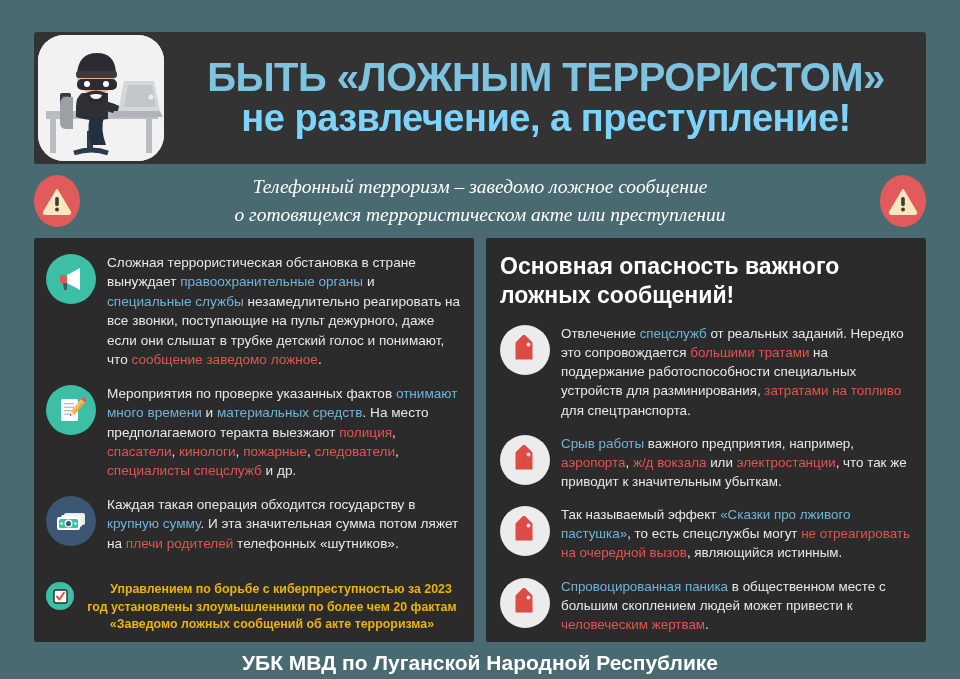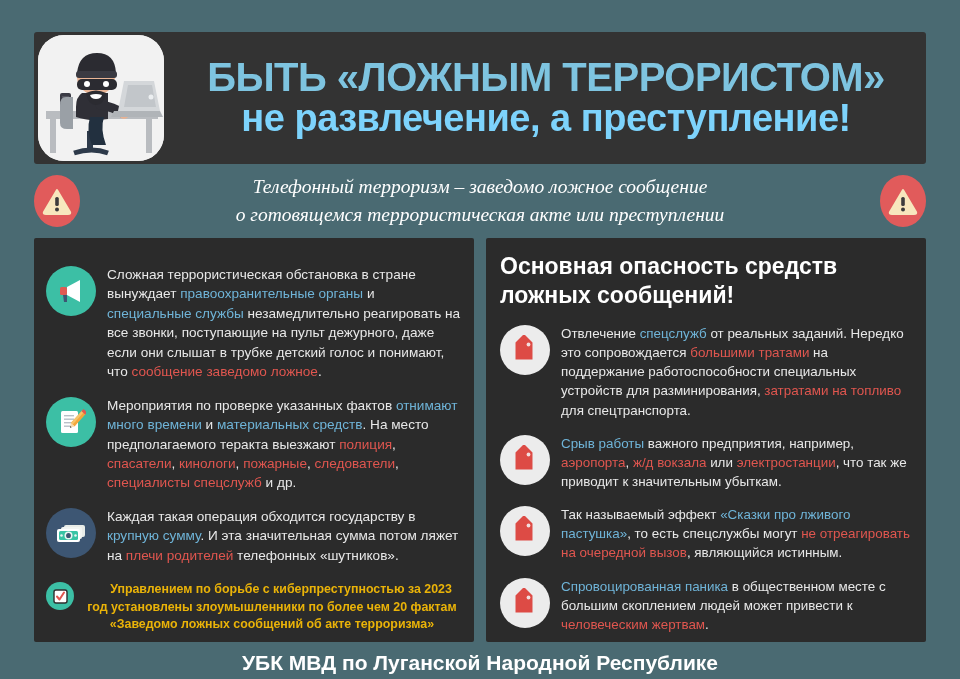--- a/index.html
+++ b/index.html
@@ -99,21 +99,20 @@
     position: relative;
   }
   .col-left  { width: 440px; padding: 14px 12px 8px 12px; }
   .col-right { width: 440px; padding: 14px 14px 8px 14px; }
 
   .item {
     display: flex;
     gap: 11px;
     margin-bottom: 13px;
     align-items: flex-start;
-    margin-top: 12px;
   }
   .icon-circle {
     width: 50px; height: 50px;
     border-radius: 50%;
     flex: 0 0 auto;
     display: flex; align-items: center; justify-content: center;
     margin-top: 2px;
   }
   .ic-teal  { background: #3cbfa5; }
   .ic-blue  { background: #3d5673; }
@@ -228,21 +227,21 @@
   <div class="subtitle-band">
     <div class="warn-circle">
       <svg width="30" height="27" viewBox="0 0 30 27">
         <path d="M15 2 L28 24 Q29 26 26 26 L4 26 Q1 26 2 24 Z" fill="#f7e7bd" stroke="#f7e7bd" stroke-width="2" stroke-linejoin="round"></path>
         <rect x="13.2" y="9" width="3.6" height="9" rx="1.6" fill="#3c3c3c"></rect>
         <circle cx="15" cy="21.5" r="2" fill="#3c3c3c"></circle>
       </svg>
     </div>
     <div class="subtitle-text">
       <div>Телефонный терроризм – заведомо ложное сообщение</div>
-      <div>о готовящемся террористическая акте или преступлении</div>
+      <div>о готовящемся террористическом акте или преступлении</div>
     </div>
     <div class="warn-circle">
       <svg width="30" height="27" viewBox="0 0 30 27">
         <path d="M15 2 L28 24 Q29 26 26 26 L4 26 Q1 26 2 24 Z" fill="#f7e7bd" stroke="#f7e7bd" stroke-width="2" stroke-linejoin="round"></path>
         <rect x="13.2" y="9" width="3.6" height="9" rx="1.6" fill="#3c3c3c"></rect>
         <circle cx="15" cy="21.5" r="2" fill="#3c3c3c"></circle>
       </svg>
     </div>
   </div>
 
@@ -305,21 +304,21 @@
             <rect x="2" y="2" width="13" height="13" rx="2" fill="#ffffff" stroke="#2e2e2e" stroke-width="1.4"></rect>
             <path d="M5 8.5 L7.5 11.5 L12 4.5" stroke="#e0564f" stroke-width="2" fill="none" stroke-linecap="round" stroke-linejoin="round"></path>
           </svg>
         </div>
         <div class="stats-text">Управлением по борьбе с киберпреступностью за 2023 год установлены злоумышленники по более чем 20 фактам «Заведомо ложных сообщений об акте терроризма»</div>
       </div>
     </div>
 
     <div class="col col-right">
       <div class="right-heading">
-        <div>Основная опасность средств</div>
+        <div>Основная опасность важного</div>
         <div>ложных сообщений!</div>
       </div>
 
       <div class="item">
         <div class="icon-circle ic-light">
           <svg width="30" height="30" viewBox="0 0 30 30">
             <path d="M14 4 L26 4 L26 16 L14 28 L2 16 Z" fill="#dd4b45" transform="rotate(-45 14 16)"></path>
             <circle cx="18.5" cy="9.5" r="1.9" fill="#f2dede"></circle>
           </svg>
         </div>

